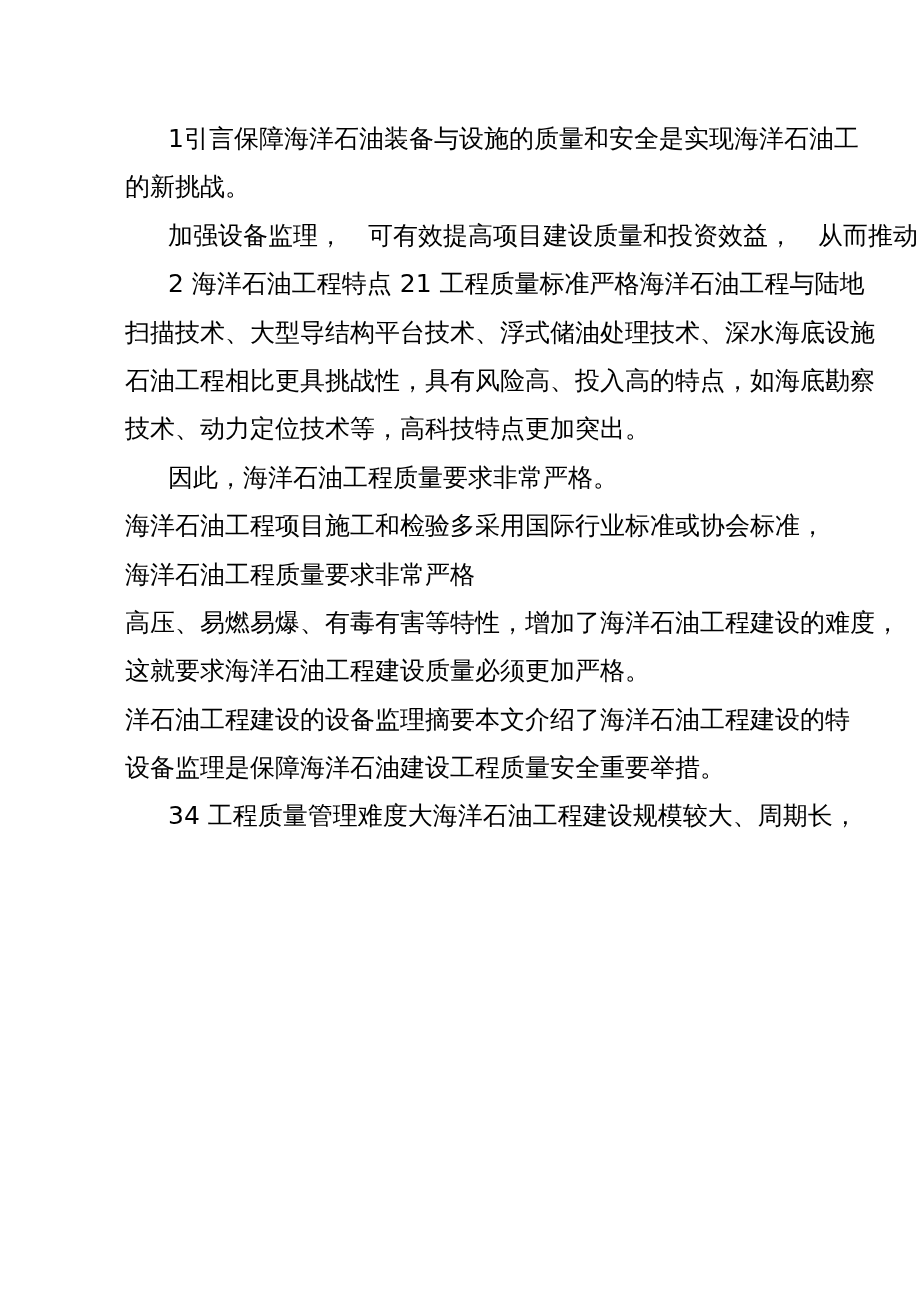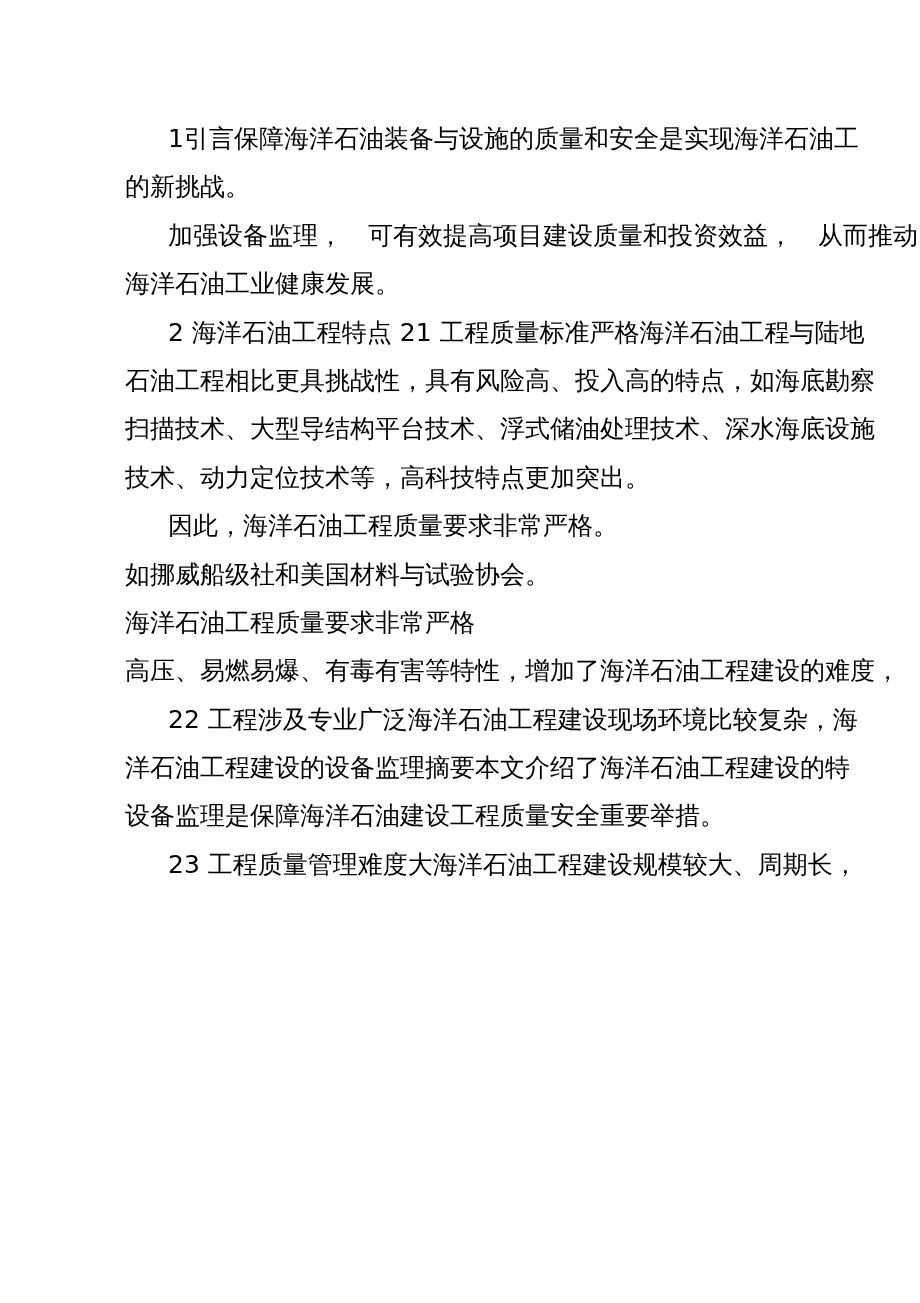--- a/index.html
+++ b/index.html
@@ -32,26 +32,25 @@
     padding-left: 43px;
   }
 </style>
 </head>
 <body>
 
 <div class="page">
   <div class="line indent">1引言保障海洋石油装备与设施的质量和安全是实现海洋石油工</div>
   <div class="line">的新挑战。</div>
   <div class="line indent">加强设备监理，　可有效提高项目建设质量和投资效益，　从而推动</div>
-  <div class="line">海洋石油工业健康发展。</div>
   <div class="line indent">2 海洋石油工程特点 21 工程质量标准严格海洋石油工程与陆地</div>
+  <div class="line">扫描技术、大型导结构平台技术、浮式储油处理技术、深水海底设施</div>
   <div class="line">石油工程相比更具挑战性，具有风险高、投入高的特点，如海底勘察</div>
-  <div class="line">扫描技术、大型导结构平台技术、浮式储油处理技术、深水海底设施</div>
   <div class="line">技术、动力定位技术等，高科技特点更加突出。</div>
   <div class="line indent">因此，海洋石油工程质量要求非常严格。</div>
-  <div class="line">如挪威船级社和美国材料与试验协会。</div>
+  <div class="line">海洋石油工程项目施工和检验多采用国际行业标准或协会标准，</div>
   <div class="line">海洋石油工程质量要求非常严格</div>
   <div class="line">高压、易燃易爆、有毒有害等特性，增加了海洋石油工程建设的难度，</div>
-  <div class="line indent">22 工程涉及专业广泛海洋石油工程建设现场环境比较复杂，海</div>
+  <div class="line">这就要求海洋石油工程建设质量必须更加严格。</div>
   <div class="line">洋石油工程建设的设备监理摘要本文介绍了海洋石油工程建设的特</div>
   <div class="line">设备监理是保障海洋石油建设工程质量安全重要举措。</div>
-  <div class="line indent">23 工程质量管理难度大海洋石油工程建设规模较大、周期长，</div>
+  <div class="line indent">34 工程质量管理难度大海洋石油工程建设规模较大、周期长，</div>
 </div>
 
 </body></html>

